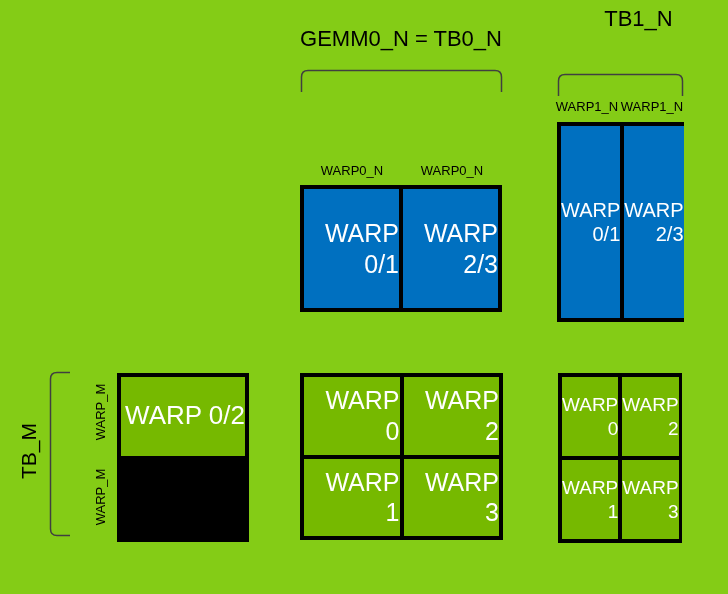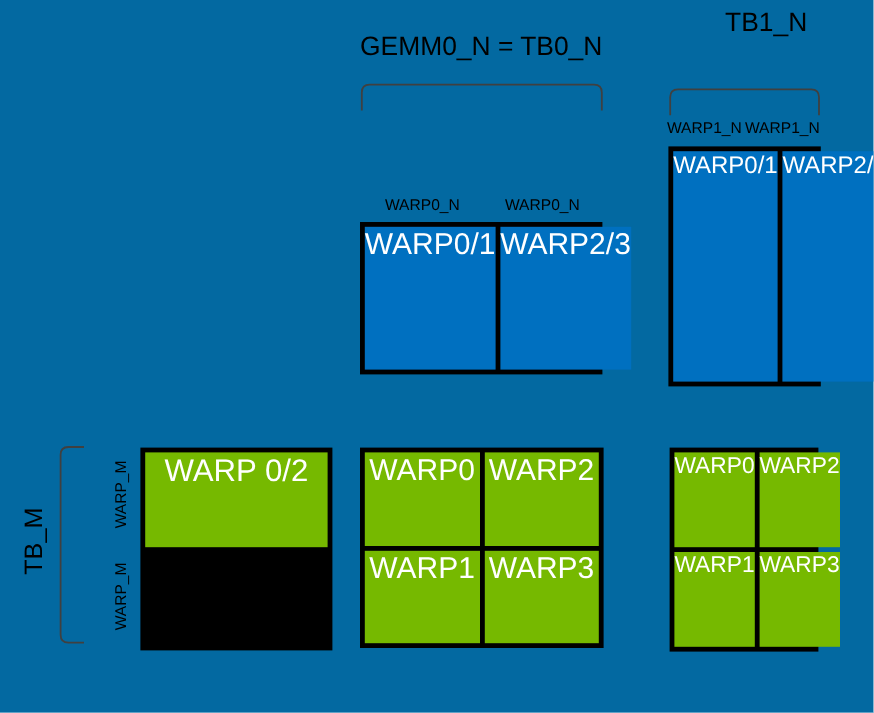--- a/index.html
+++ b/index.html
@@ -3,34 +3,34 @@
 <meta charset="utf-8">
 <style>
   :root{
     --blue:#0070C0;
     --green:#76B900;
     --outline:#000000;
     --bracket:#404040;
   }
   html,body{margin:0;padding:0;background:#fff;}
   .canvas{
-    position:relative;width:728px;height:594px;background:#0369a1;
+    position:relative;width:728px;height:594px;background:#84cc16;
     overflow:hidden;font-family:"Liberation Sans",sans-serif;color:#000;
   }
   .title{position:absolute;font-size:22px;color:#000;}
   .title.centered{text-align:center;}
   .lbl{position:absolute;font-size:13px;color:#000;text-align:center;white-space:nowrap;}
   .rot{transform:rotate(-90deg);}
   .bracket{position:absolute;color:var(--bracket);}
   .grp{
     position:absolute;box-sizing:border-box;background:var(--outline);
     display:grid;gap:4px;padding:4px;
   }
   .cell{
-    display:flex;flex-direction:row;align-items:flex-start;justify-content:center;
+    display:flex;flex-direction:column;align-items:flex-end;justify-content:center;
     color:#ffffff;text-align:center;line-height:1.22;white-space:nowrap;
   }
   .cell.blue{background:var(--blue);}
   .cell.green{background:var(--green);}
   .fs26{font-size:26px;}
   .fs25{font-size:25px;}
   .fs20{font-size:20px;}
   .fs19{font-size:19px;}
 </style>
 </head>
@@ -81,21 +81,21 @@
     <div class="cell blue fs20">
       <span>WARP</span>
       <span>0/1</span>
     </div>
     <div class="cell blue fs20">
       <span>WARP</span>
       <span>2/3</span>
     </div>
   </div>
 
-  <div class="grp" style="left:117px;top:373px;width:160px;height:169px;grid-template-rows:1fr 1fr;">
+  <div class="grp" style="left:117px;top:373px;width:132px;height:169px;grid-template-rows:1fr 1fr;">
     <div class="cell green fs26">
       <span>WARP 0/2</span>
     </div>
   </div>
 
   <div class="grp" style="left:300px;top:373px;width:203px;height:167px;grid-template-columns:1fr 1fr;grid-template-rows:1fr 1fr;">
     <div class="cell green fs25">
       <span>WARP</span>
       <span>0</span>
     </div>

